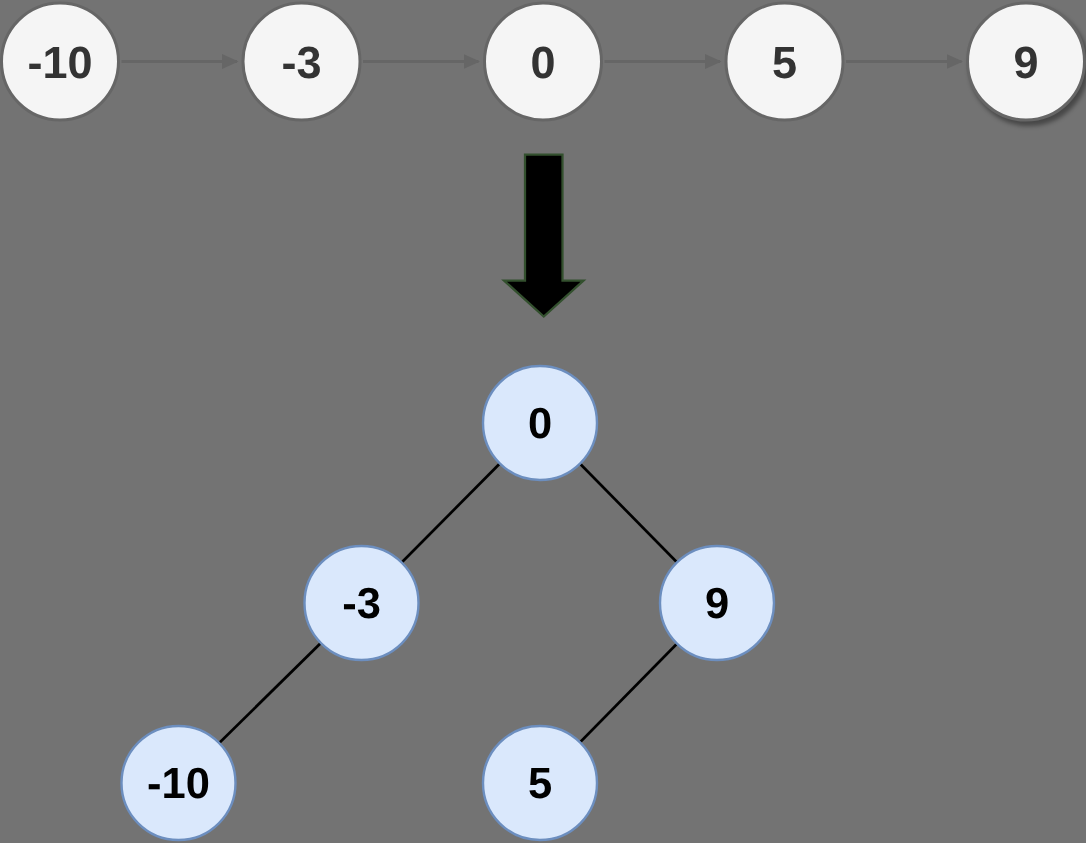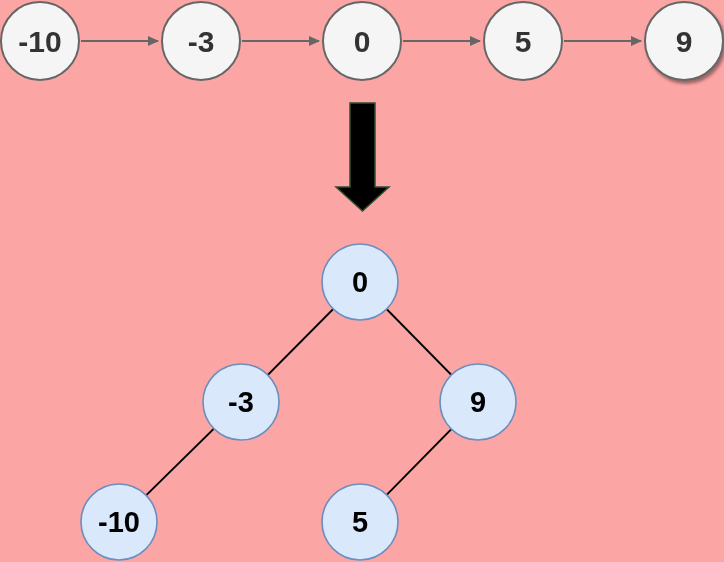--- a/index.html
+++ b/index.html
@@ -5,21 +5,21 @@
   html, body {
     margin: 0;
     padding: 0;
     background: #ffffff;
     font-family: "Liberation Sans", sans-serif;
   }
   .canvas-wrap {
     position: relative;
     width: 724px;
     height: 562px;
-    background: #fca5a5;
+    background: #737373;
     overflow: hidden;
   }
   svg { display: block; }
 
   
   .list-node-circle {
     fill: #f5f5f5;
     stroke: #666666;
     stroke-width: 2;
   }

